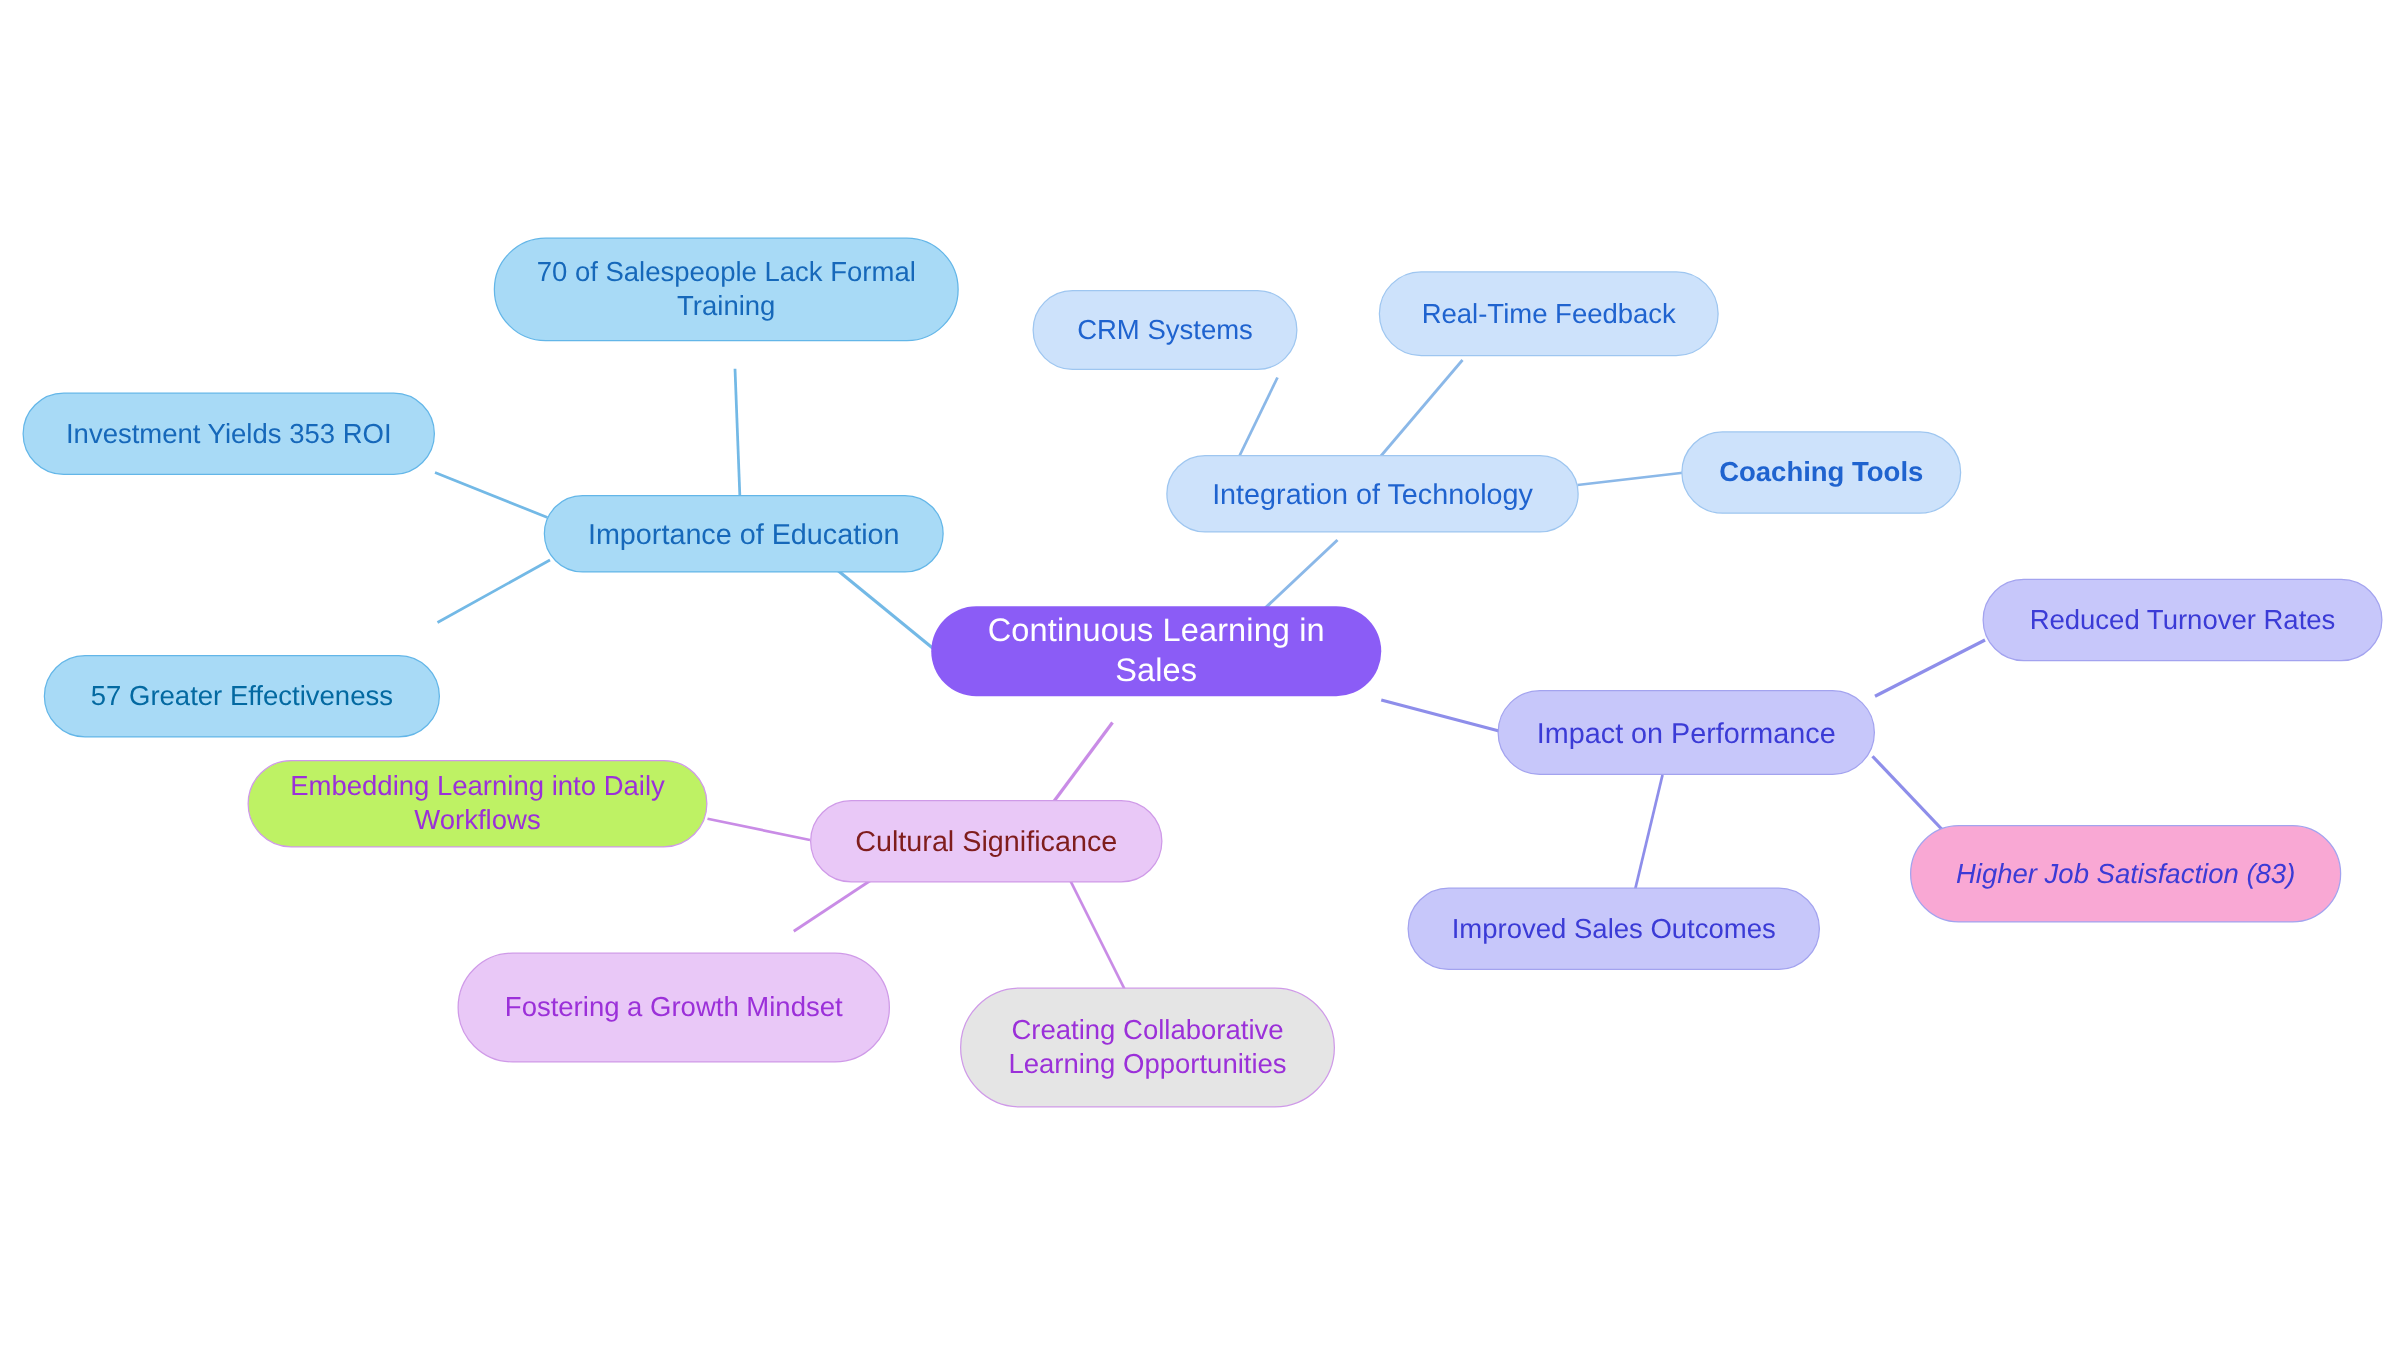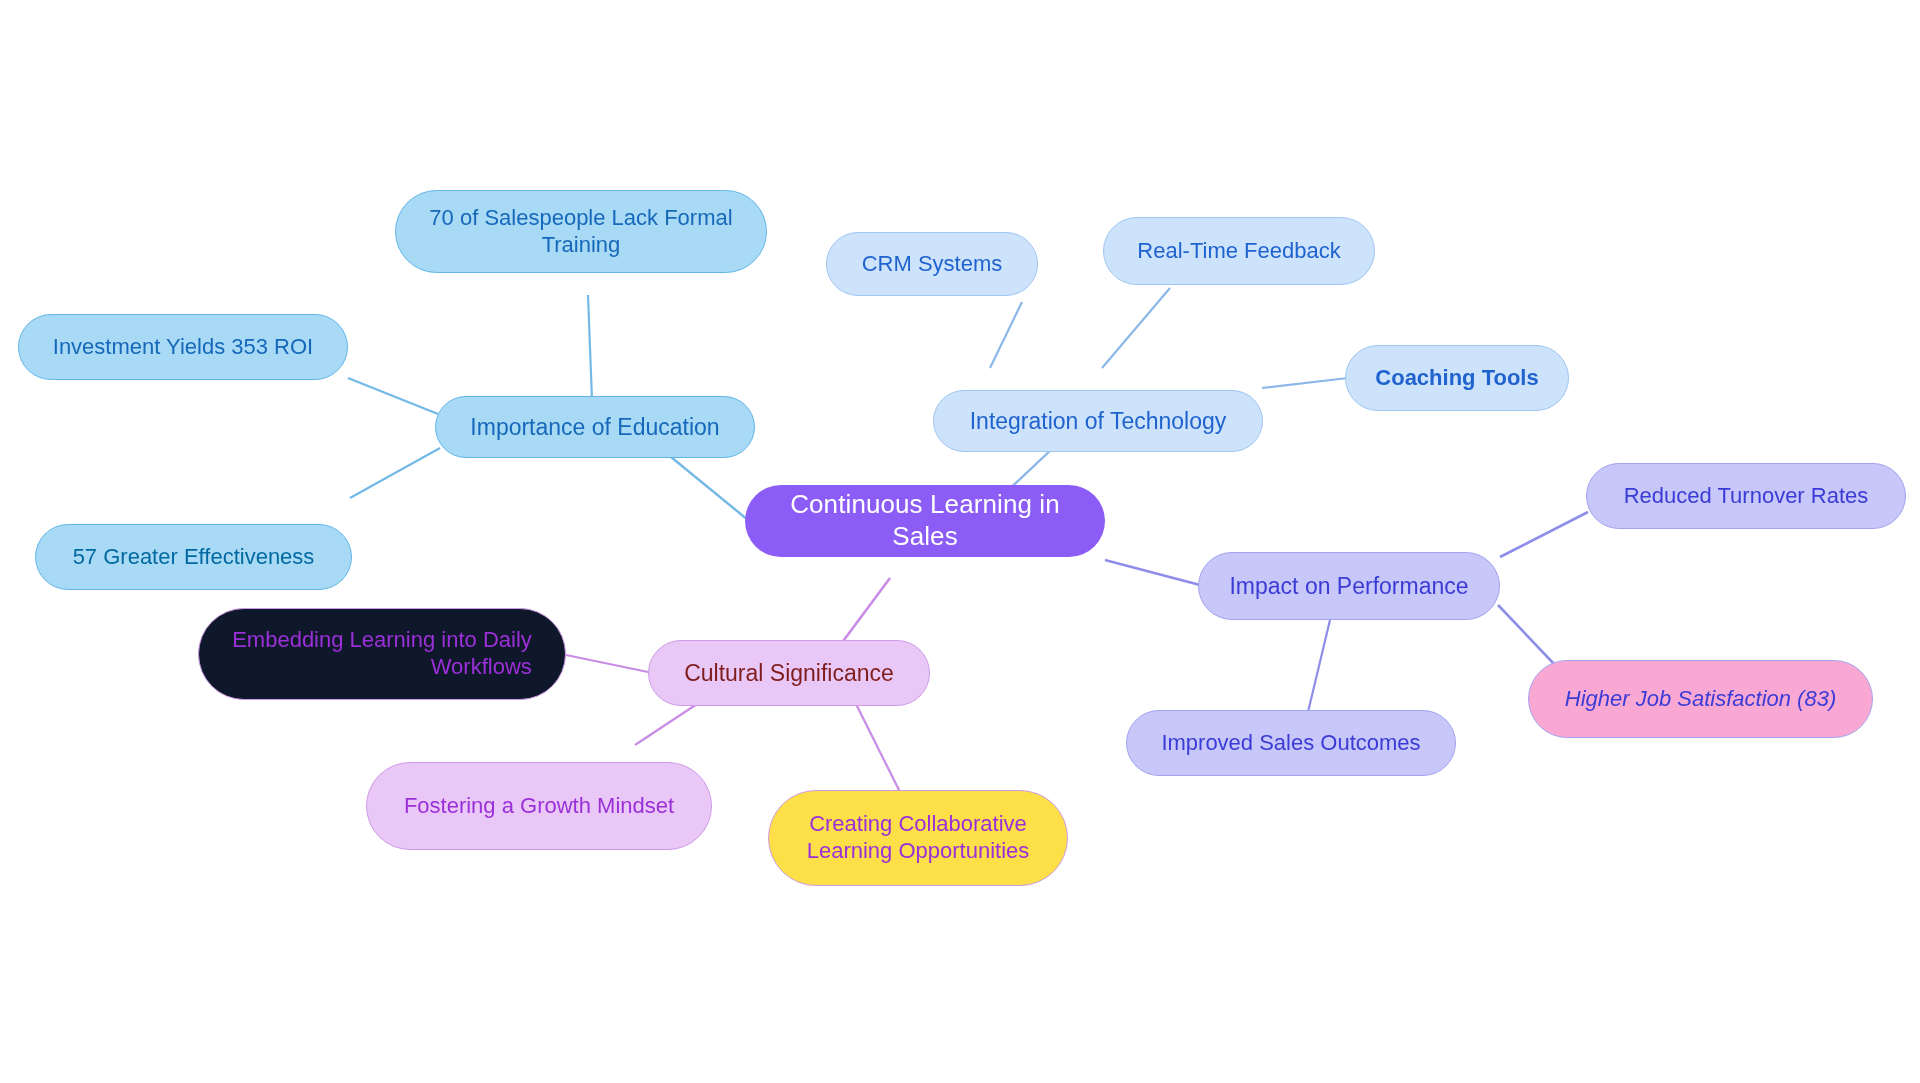--- a/index.html
+++ b/index.html
@@ -92,21 +92,21 @@
   </div>
 
   <div class="node leaf" style="left:18px; top:314px; width:330px; height:66px; background:#a8daf6; border-color:#63b6e8; color:#1668ba;">
     <span>Investment Yields 353 ROI</span>
   </div>
 
   <div class="node leaf" style="left:35px; top:482px; width:317px; height:66px; background:#a8daf6; border-color:#63b6e8; color:#0369a1;margin-top:42px;">
     <span>57 Greater Effectiveness</span>
   </div>
 
-  <div class="node branch" style="left:933px; top:364px; width:330px; height:62px; background:#cde2fb; border-color:#9ec6f0; color:#1f63cf;margin-top:26px;">
+  <div class="node branch" style="left:933px; top:364px; width:330px; height:62px; background:#cde2fb; border-color:#9ec6f0; color:#1f63cf;">
     <span>Integration of Technology</span>
   </div>
 
   <div class="node leaf" style="left:826px; top:232px; width:212px; height:64px; background:#cde2fb; border-color:#9ec6f0; color:#1f63cf;">
     <span>CRM Systems</span>
   </div>
 
   <div class="node leaf" style="left:1103px; top:217px; width:272px; height:68px; background:#cde2fb; border-color:#9ec6f0; color:#1f63cf;">
     <span>Real-Time Feedback</span>
   </div>
@@ -128,27 +128,27 @@
   </div>
 
   <div class="node leaf" style="left:1126px; top:710px; width:330px; height:66px; background:#c7c7fa; border-color:#a3a3ef; color:#3b3bd6;">
     <span>Improved Sales Outcomes</span>
   </div>
 
   <div class="node branch" style="left:648px; top:640px; width:282px; height:66px; background:#e9c8f7; border-color:#cf9ae8; color:#7f1d1d;">
     <span>Cultural Significance</span>
   </div>
 
-  <div class="node leaf" style="left:198px; top:608px; width:368px; height:92px; background:#0f172a; border-color:#cf9ae8; color:#9b30d9;text-align:right;">
+  <div class="node leaf" style="left:198px; top:608px; width:368px; height:70px; background:#bef264; border-color:#cf9ae8; color:#9b30d9;">
     <span>Embedding Learning into Daily
 Workflows</span>
   </div>
 
   <div class="node leaf" style="left:366px; top:762px; width:346px; height:88px; background:#e9c8f7; border-color:#cf9ae8; color:#9b30d9;">
     <span>Fostering a Growth Mindset</span>
   </div>
 
-  <div class="node leaf" style="left:768px; top:790px; width:300px; height:96px; background:#fde047; border-color:#cf9ae8; color:#9b30d9;">
+  <div class="node leaf" style="left:768px; top:790px; width:300px; height:96px; background:#e5e5e5; border-color:#cf9ae8; color:#9b30d9;">
     <span>Creating Collaborative
 Learning Opportunities</span>
   </div>
 
 </div>
 
 </body></html>

